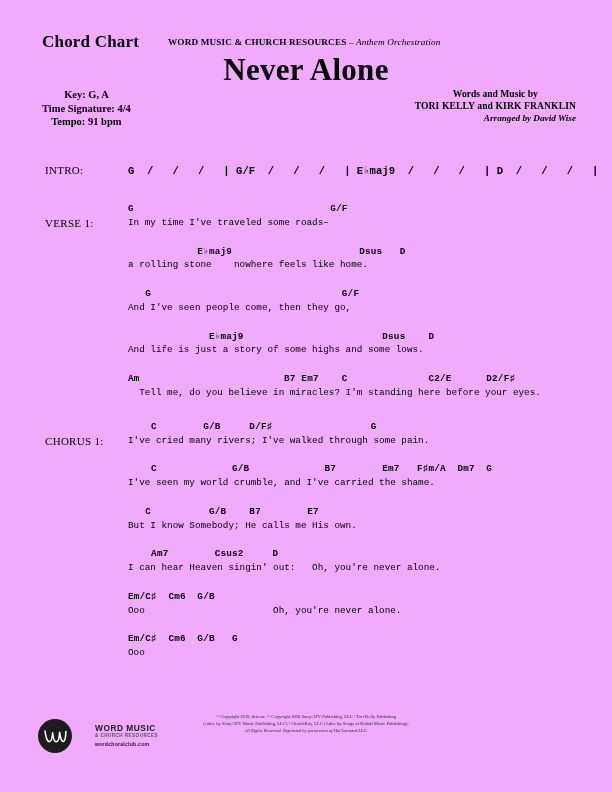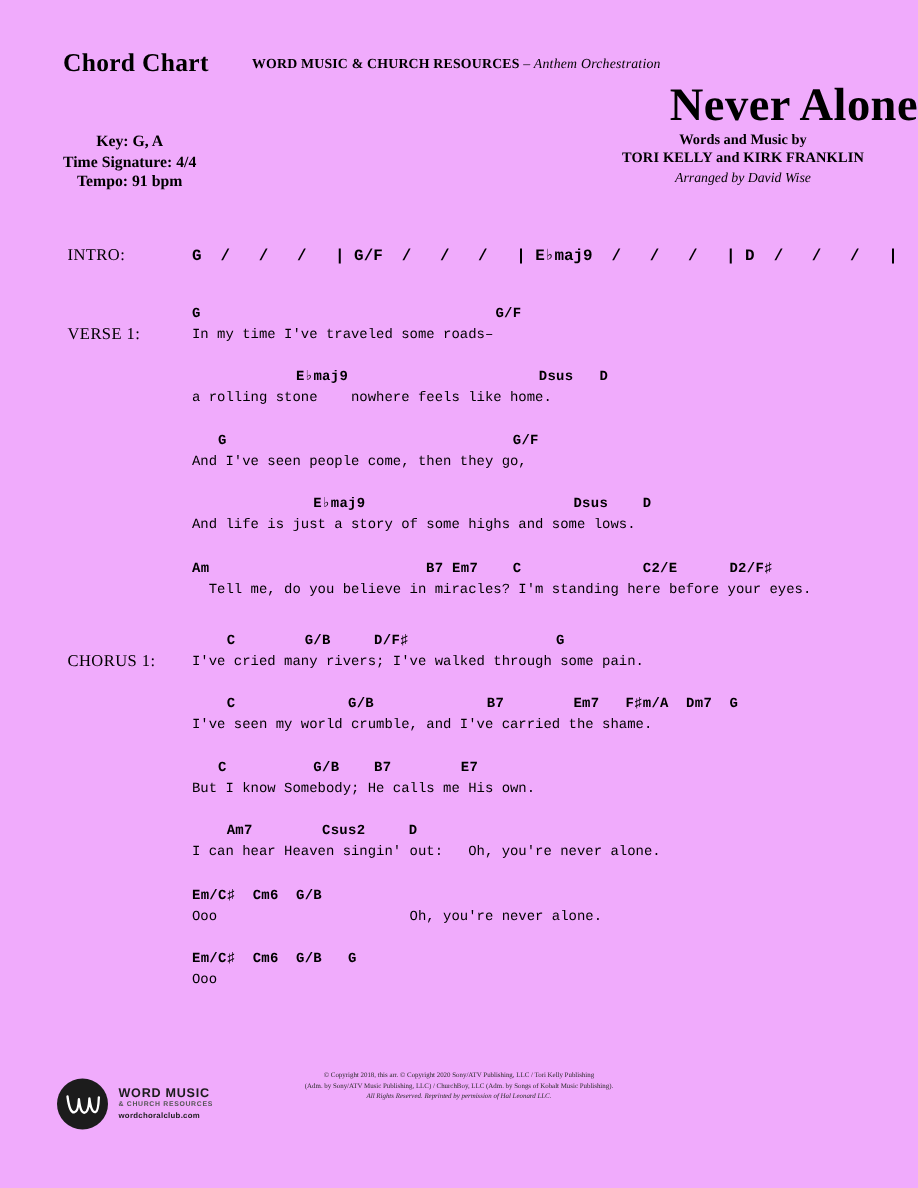--- a/index.html
+++ b/index.html
@@ -38,21 +38,21 @@
   }
   .hdr-imprint .ital {
     font-weight: normal;
     font-style: italic;
   }
   .song-title {
     position: absolute;
     left: 0;
     right: 0;
     top: 52px;
-    text-align: right;
+    text-align: center;
     font-size: 31px;
     font-weight: bold;
     letter-spacing: 0.3px;
   }
 
   .meta-block {
     position: absolute;
     left: 42px;
     top: 88px;
     font-size: 10.5px;
@@ -64,21 +64,21 @@
   .credits {
     position: absolute;
     right: 36px;
     top: 88px;
     text-align: right;
     font-size: 9.6px;
     line-height: 12.2px;
   }
   .credits .c-words { font-weight: bold; text-align: center; }
   .credits .c-writers { font-weight: bold; letter-spacing: 0.1px; }
-  .credits .c-arr { font-style: italic; font-weight: normal; font-size: 9.2px; text-align: center; }
+  .credits .c-arr { font-style: italic; font-weight: bold; font-size: 9.2px; }
 
   
   .chart {
     position: absolute;
     left: 0;
     top: 156px;
     width: 512px;
   }
   .block {
     position: relative;
@@ -141,21 +141,21 @@
     color: #2b2b2b;
   }
   .footer-copy .ln3 { font-style: italic; }
 
   .logo-wrap {
     position: absolute;
     left: 38px;
     top: 719px;
     display: flex;
     align-items: center;
-    gap: 7px;
+    gap: 23px;
   }
   .logo-circle {
     width: 34px;
     height: 34px;
     border-radius: 50%;
     background: #1c1c1c;
     position: relative;
     flex: none;
   }
   .logo-circle svg { position: absolute; left: 0; top: 0; }

